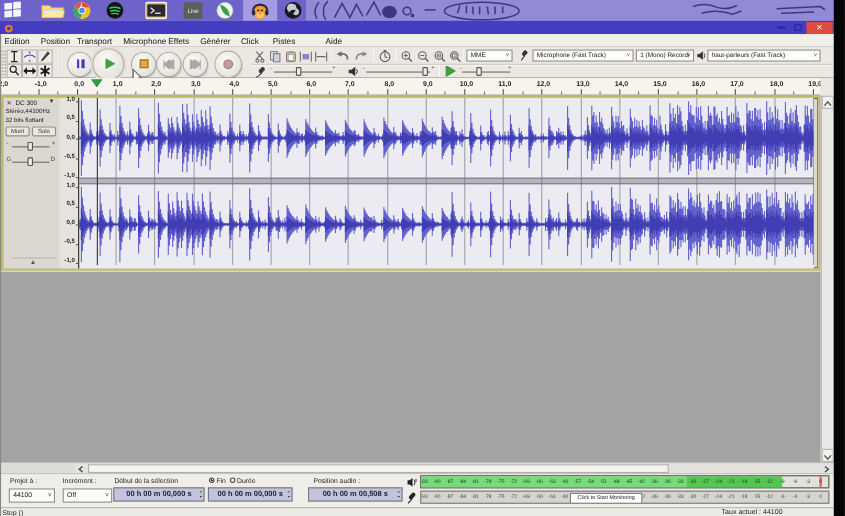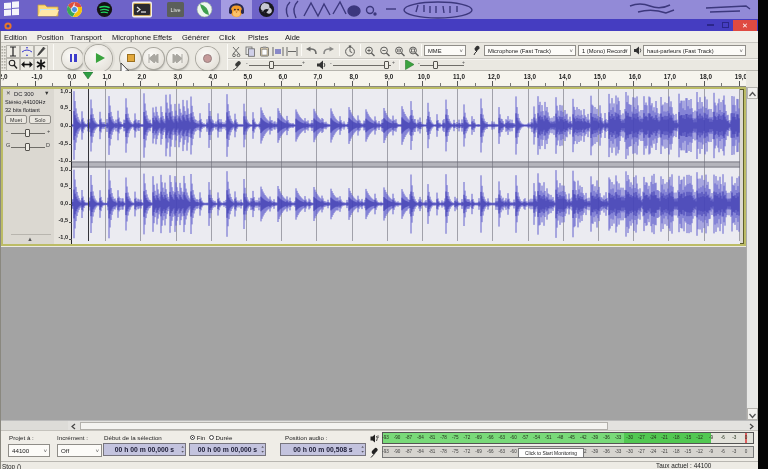--- a/index.html
+++ b/index.html
@@ -159,21 +159,21 @@
 
   <div id="mnu" class="ab">
     <span style="left:4px">Edition</span>
       <span style="left:37px">Position</span>
       <span style="left:70px">Transport</span>
     <span style="left:112px">Microphone</span>
       <span style="left:153px">Effets</span>
       <span style="left:182px">Générer</span>
     <span style="left:219px">Click</span>
       <span style="left:248px">Pistes</span>
-      <span style="left:285px">Aide</span>
+      <span style="left:296px">Aide</span>
   </div>
 
   <div id="tbar" class="ab">
 
   <svg class="ab" style="left:1px;top:2px;width:5px;height:26px" viewBox="0 0 5 26">
         <g fill="#b0aea6">
           <rect x="0.5" y="1" width="1.6" height="1.6"></rect>
           <rect x="3" y="1" width="1.6" height="1.6"></rect>
           <rect x="0.5" y="4" width="1.6" height="1.6"></rect>
           <rect x="3" y="4" width="1.6" height="1.6"></rect>

